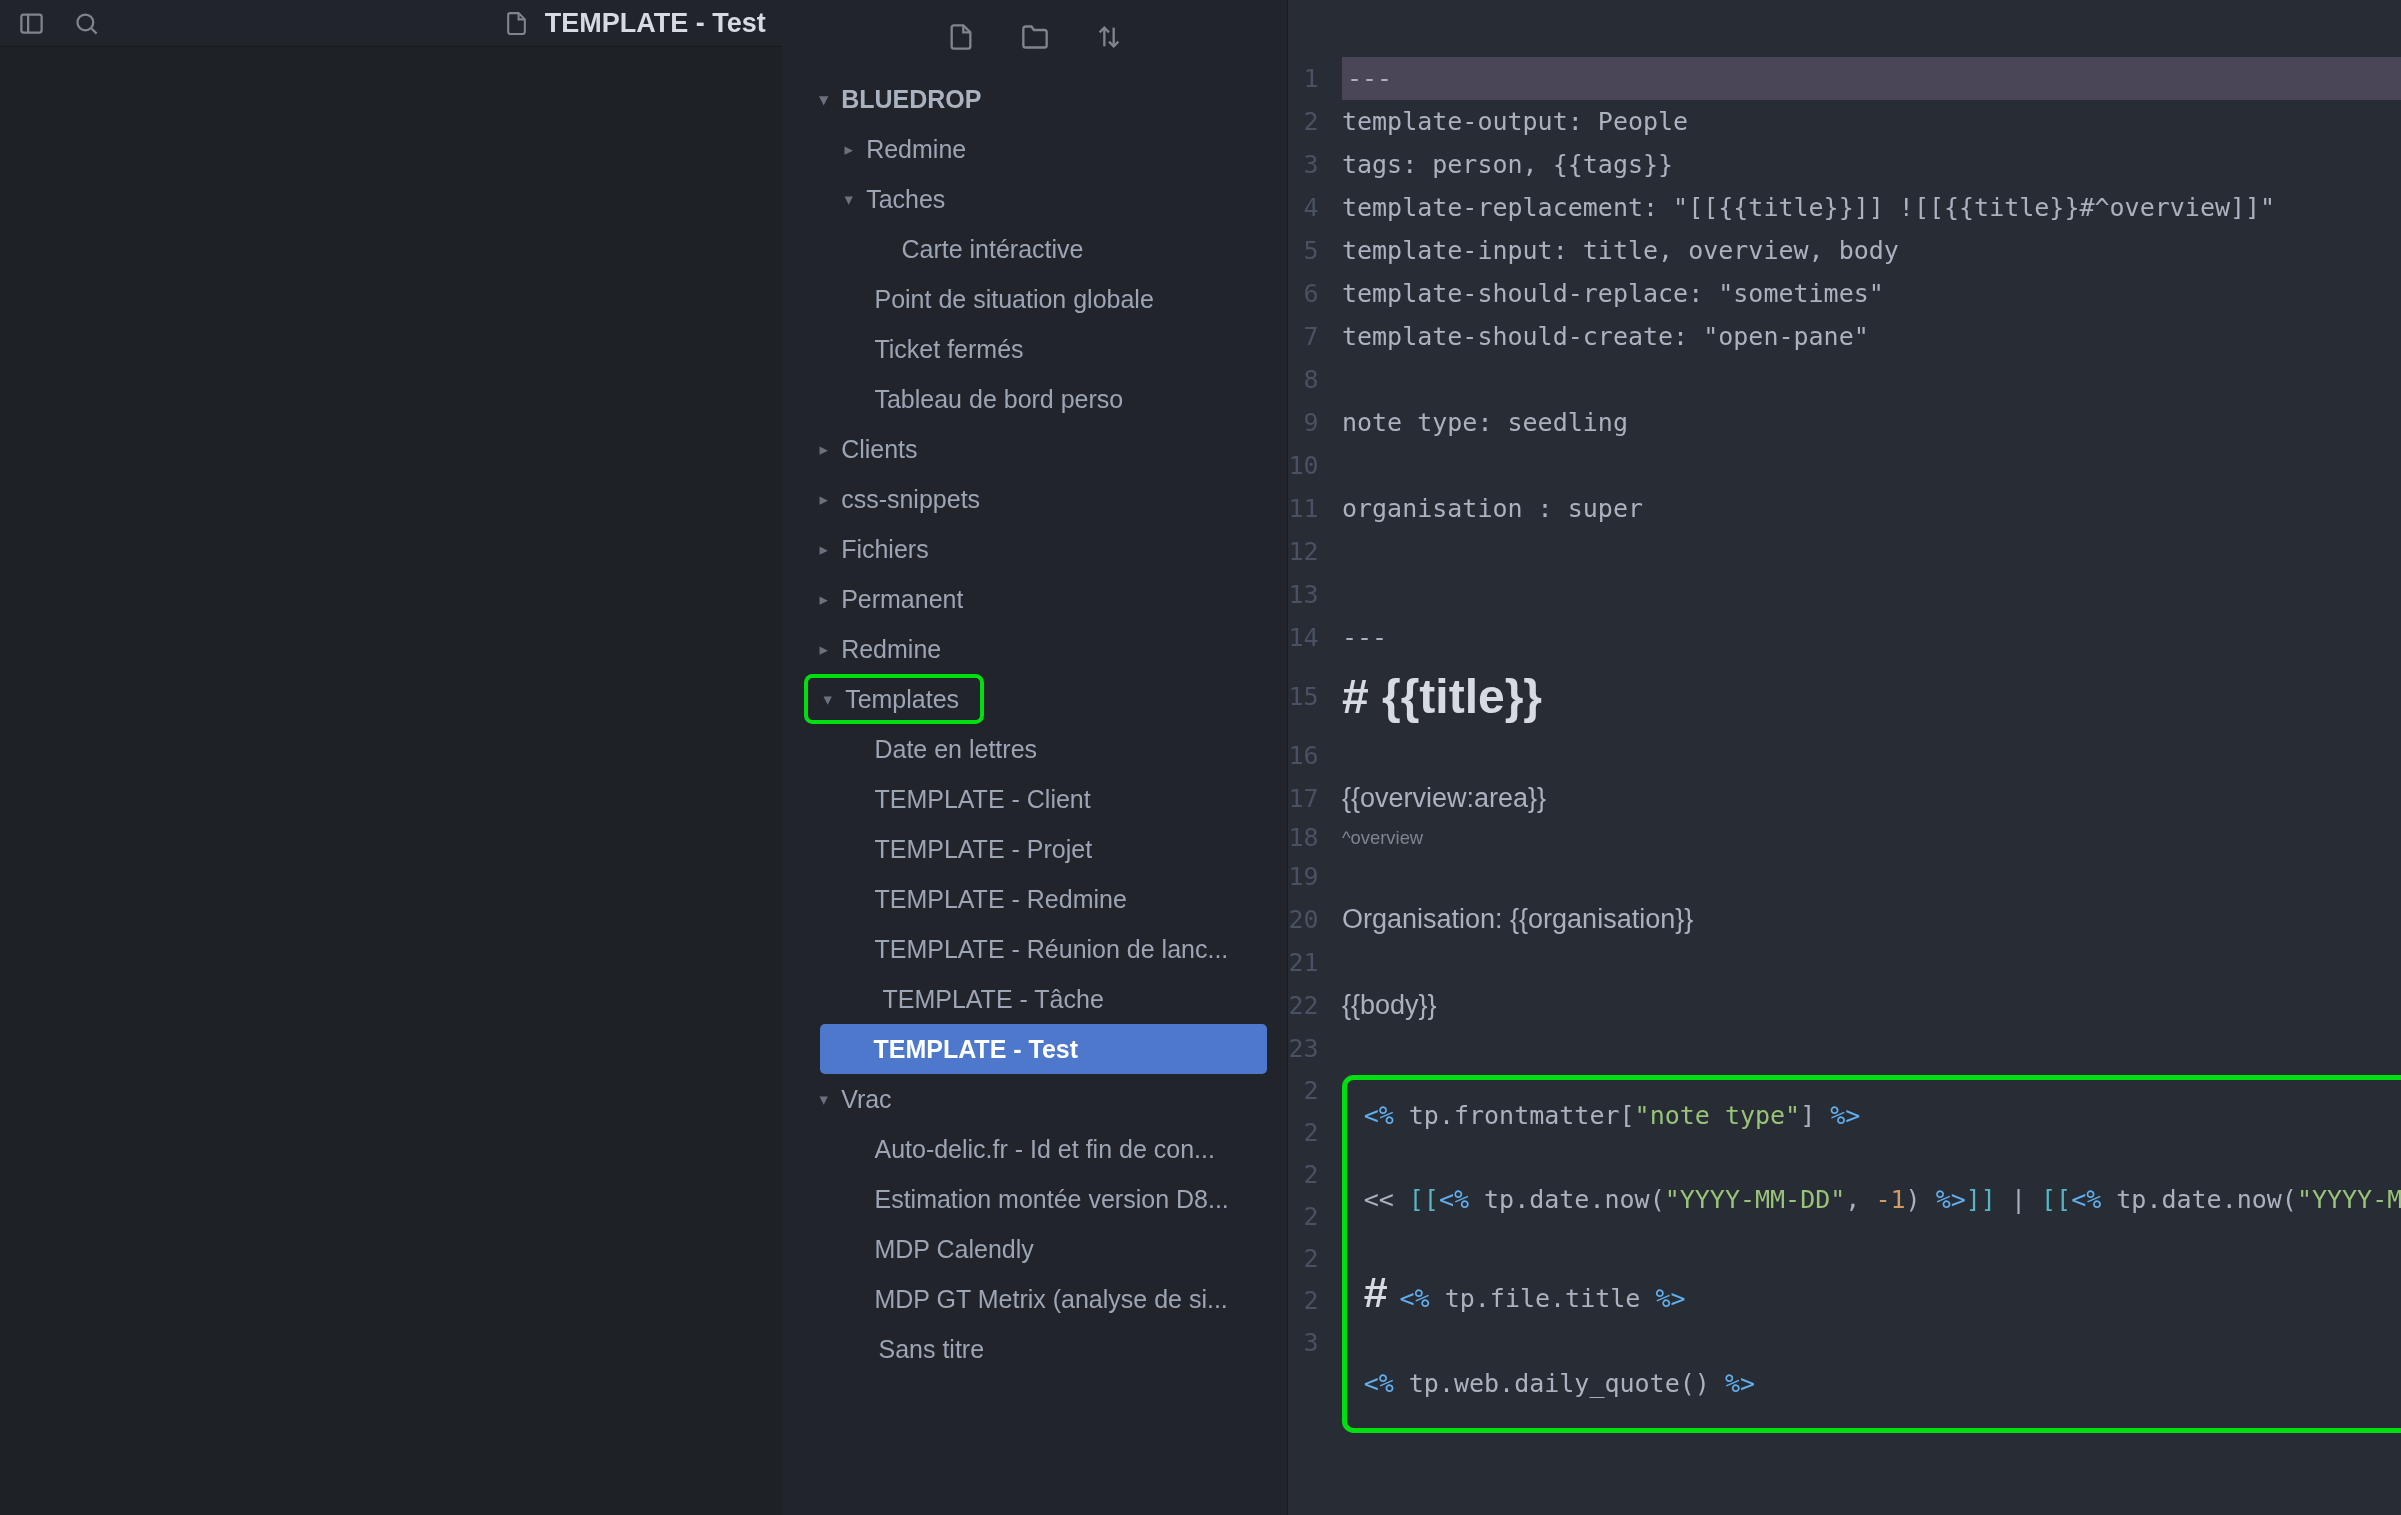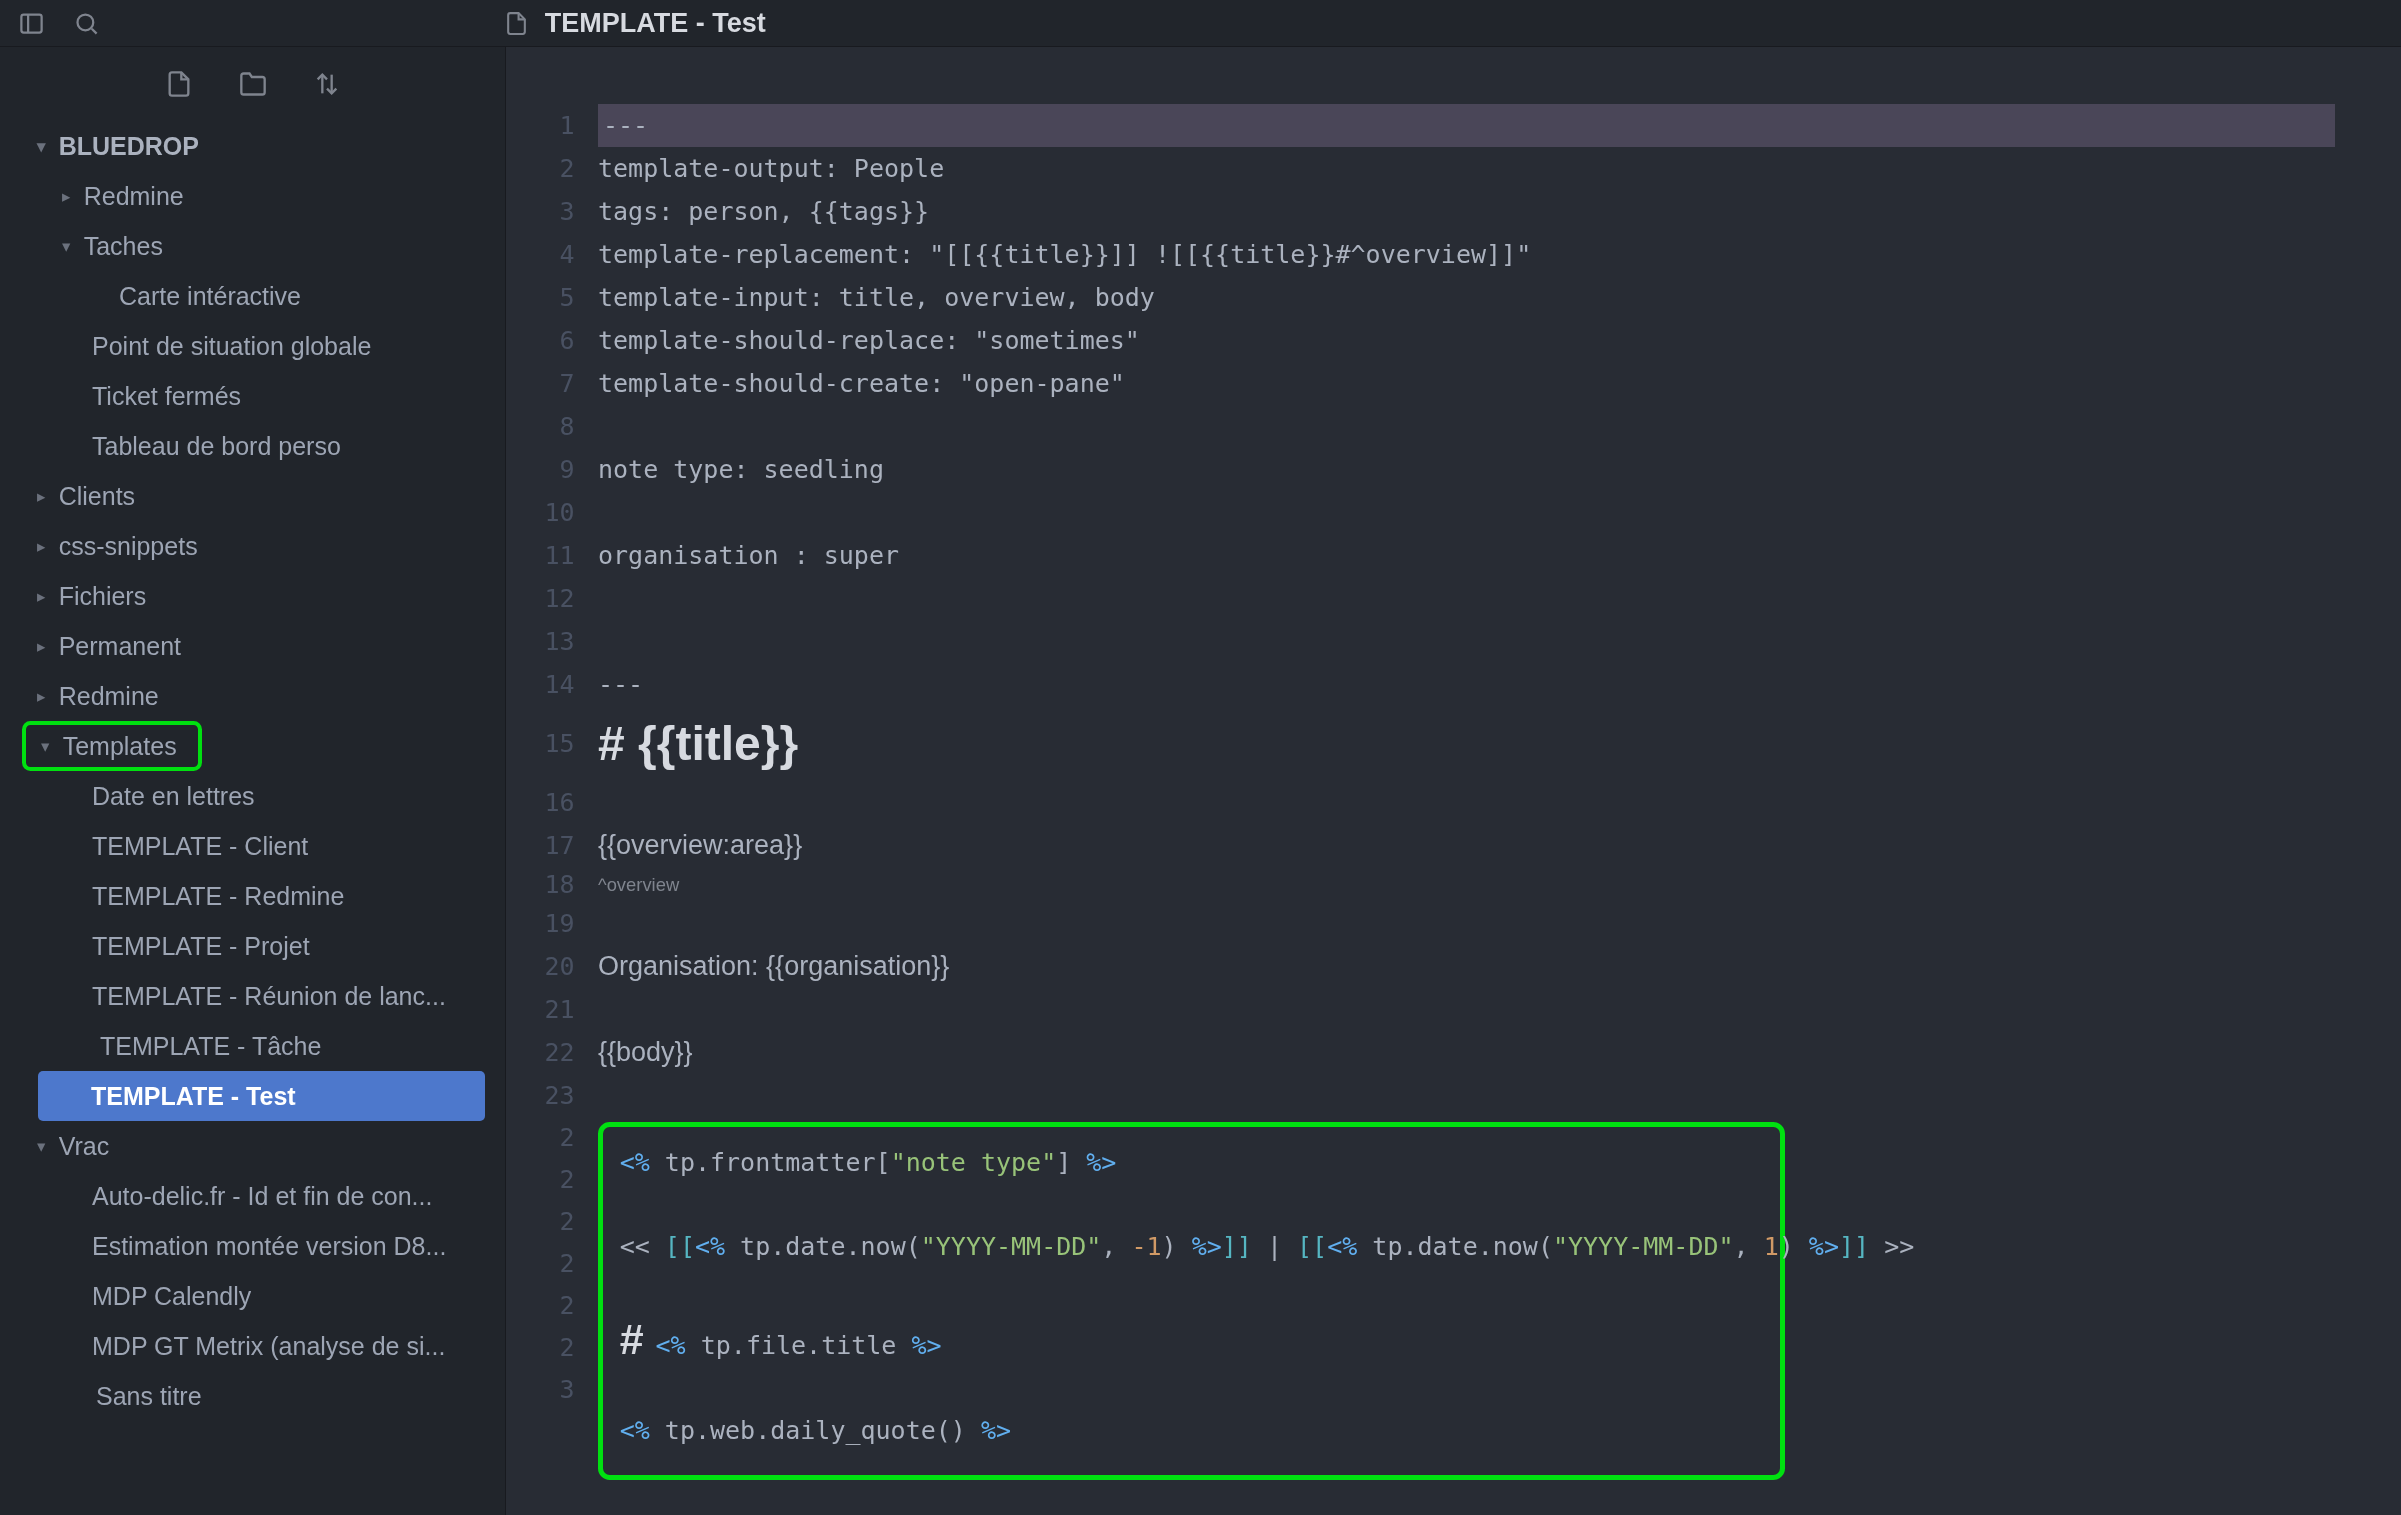--- a/index.html
+++ b/index.html
@@ -6,21 +6,21 @@
   body {
     font-family: -apple-system, BlinkMacSystemFont, "Segoe UI", sans-serif;
     background: #1e2227;
     color: #abb2bf;
     height: 100vh;
     overflow: hidden;
     font-size: 23.4px;
   }
   .app {
     display: flex;
-    flex-direction: column;
+    flex-direction: row;
     height: 100vh;
   }
   .titlebar {
     height: 47px;
     background: #21252b;
     display: flex;
     align-items: center;
     padding: 0 16.7px;
     gap: 16.7px;
     border-bottom: 0.8px solid #181a1f;
@@ -304,24 +304,24 @@
             <span class="tree-caret">▾</span>
             <span class="tree-label">Templates</span>
           </div>
           <div class="tree-item level-2" style="padding-left: 92px;">
             <span class="tree-label">Date en lettres</span>
           </div>
           <div class="tree-item level-2" style="padding-left: 92px;">
             <span class="tree-label">TEMPLATE - Client</span>
           </div>
           <div class="tree-item level-2" style="padding-left: 92px;">
+            <span class="tree-label">TEMPLATE - Projet</span>
+          </div>
+          <div class="tree-item level-2" style="padding-left: 92px;">
             <span class="tree-label">TEMPLATE - Redmine</span>
-          </div>
-          <div class="tree-item level-2" style="padding-left: 92px;">
-            <span class="tree-label">TEMPLATE - Projet</span>
           </div>
           <div class="tree-item level-2" style="padding-left: 92px;">
             <span class="tree-label">TEMPLATE - Réunion de lanc...</span>
           </div>
           <div class="tree-item level-2" style="padding-left: 92px; margin-left: 8px;">
             <span class="tree-label">TEMPLATE - Tâche</span>
           </div>
           <div class="tree-item level-2 active">
             <span class="tree-label">TEMPLATE - Test</span>
           </div>

